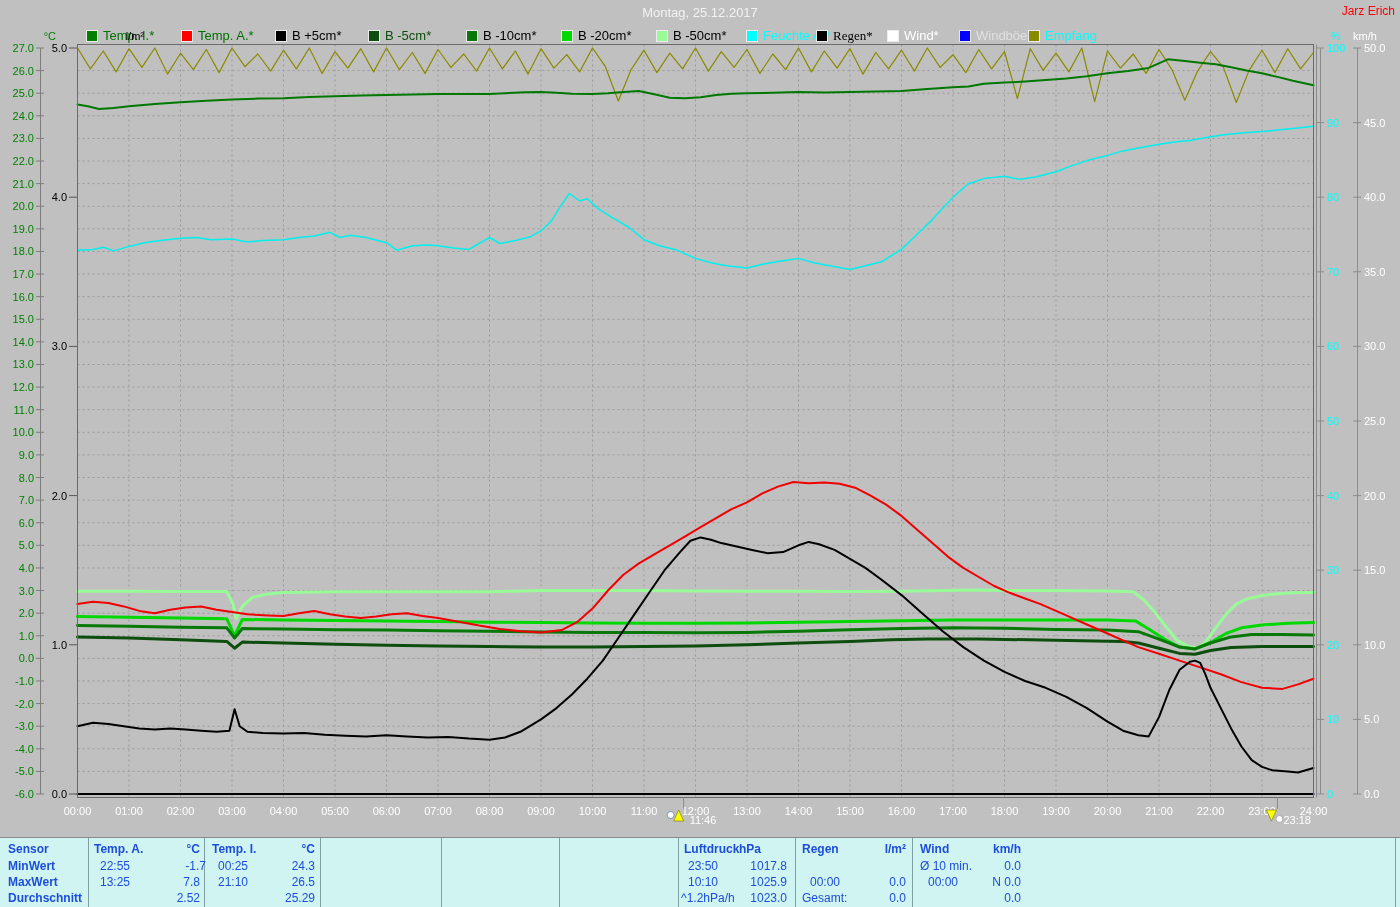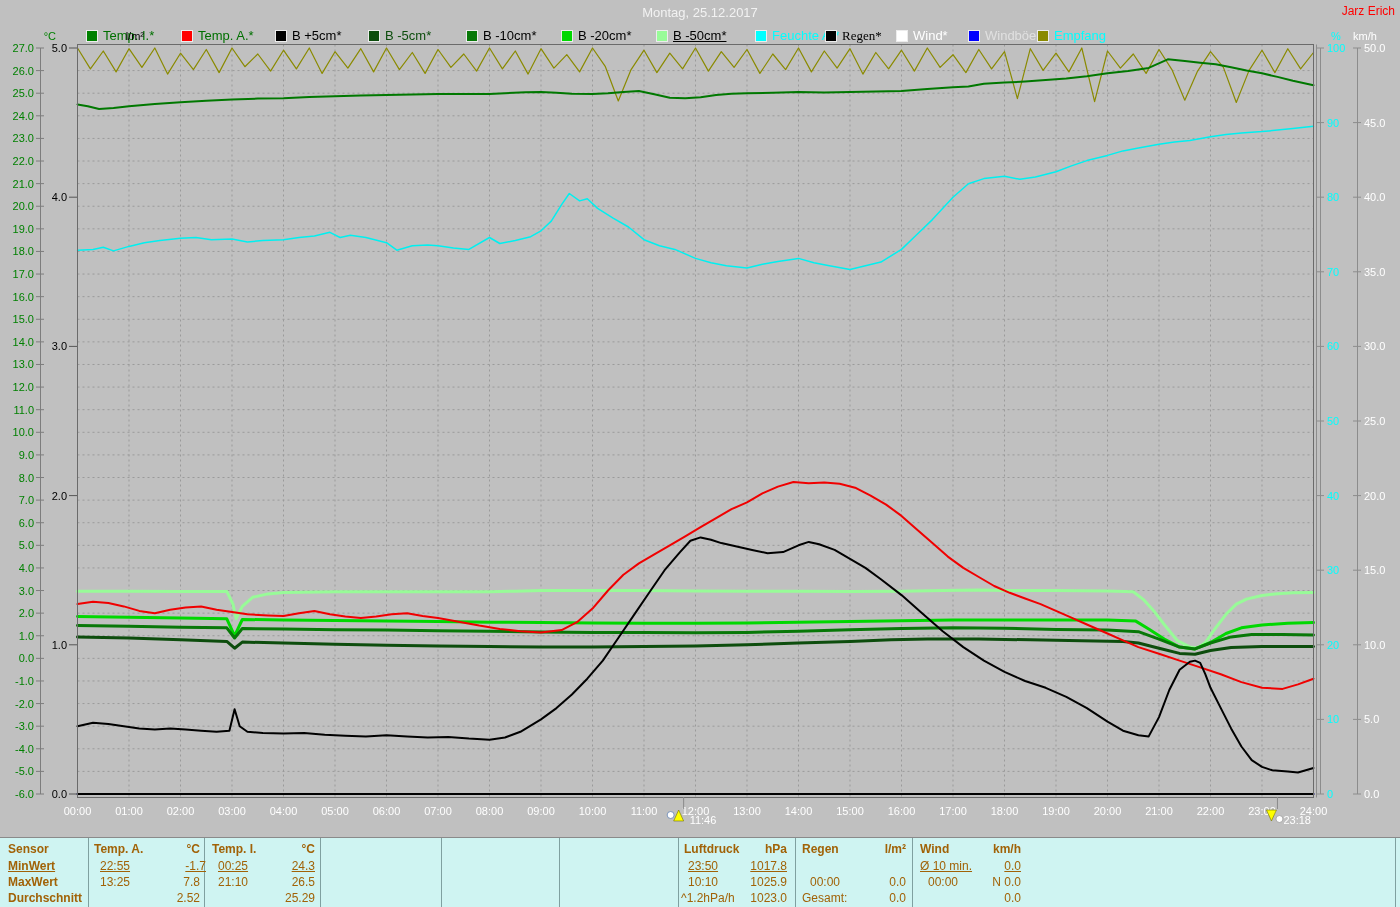--- a/index.html
+++ b/index.html
@@ -6,26 +6,26 @@
   #stage{position:relative;width:1400px;height:907px;background:#c0c0c0;overflow:hidden;
          font-family:"Liberation Sans",sans-serif;}
   #page-title{position:absolute;top:5px;left:0;width:100%;text-align:center;
               color:#f2f2f2;font-size:13px;}
   #author{position:absolute;top:4px;right:5px;color:#ff0000;font-size:12px;}
   #legend{position:absolute;left:86px;top:28px;height:15px;display:flex;align-items:center;}
   .leg-item{display:flex;align-items:center;font-size:13px;white-space:nowrap;}
   .leg-sw{width:10px;height:10px;border:1px solid #ececec;margin-right:5px;flex:0 0 auto;}
   #plot{position:absolute;left:0;top:0;}
   #stats{position:absolute;left:0;top:837px;width:1400px;height:70px;background:#cff4f2;
-         border-top:1px solid #8a8a8a;font-size:12px;color:#a16207;}
+         border-top:1px solid #8a8a8a;font-size:12px;color:#1d4ed8;}
   .tdiv{position:absolute;top:0;width:1px;height:70px;background:#7fa0a0;}
   .cell{position:absolute;white-space:nowrap;line-height:14px;}
   .b{font-weight:bold;}
   .ra{text-align:right;}
-  .r1{top:4px;} .r2{top:21px;text-decoration:underline;} .r3{top:37px;} .r4{top:53px;}
+  .r1{top:4px;} .r2{top:21px;} .r3{top:37px;} .r4{top:53px;}
 </style>
 </head>
 <body>
 
 <div id="stage">
 
   <div id="page-title">Montag, 25.12.2017</div>
   <div id="author">Jarz Erich</div>
 
   <div id="legend">
@@ -46,21 +46,21 @@
         <span style="color: rgb(13, 77, 13);">B -5cm*</span>
       </div>
       <div class="leg-item" style="width: 95px;">
         <span class="leg-sw" style="background: rgb(8, 120, 8);"></span>
         <span style="color: rgb(0, 0, 0);">B -10cm*</span>
       </div>
       <div class="leg-item" style="width: 95px;">
         <span class="leg-sw" style="background: rgb(0, 216, 0);"></span>
         <span style="color: rgb(0, 0, 0);">B -20cm*</span>
       </div>
-      <div class="leg-item" style="width: 99px; text-decoration: underline;">
+      <div class="leg-item" style="width: 90px;">
         <span class="leg-sw" style="background: rgb(152, 251, 152);"></span>
         <span style="color: rgb(0, 0, 0);">B -50cm*</span>
       </div>
       <div class="leg-item" style="width: 70px;">
         <span class="leg-sw" style="background: rgb(0, 255, 255);"></span>
         <span style="color: rgb(0, 255, 255);">Feuchte A.*</span>
       </div>
       <div class="leg-item" style="width: 71px; font-family: Liberation Serif, serif;">
         <span class="leg-sw" style="background: rgb(0, 0, 0);"></span>
         <span style="color: rgb(0, 0, 0);">Regen*</span>
@@ -342,21 +342,21 @@
 
     <div class="cell b r1" style="left:212px">Temp. I.</div>
     <div class="cell b r1 ra" style="left:265px;width:50px">°C</div>
     <div class="cell r2" style="left:218px">00:25</div>
     <div class="cell r2 ra" style="left:265px;width:50px">24.3</div>
     <div class="cell r3" style="left:218px">21:10</div>
     <div class="cell r3 ra" style="left:265px;width:50px">26.5</div>
     <div class="cell r4 ra" style="left:265px;width:50px">25.29</div>
 
     <div class="cell b r1" style="left:684px">Luftdruck</div>
-    <div class="cell b r1 ra" style="left:737px;width:50px">hPa</div>
+    <div class="cell b r1 ra" style="left:711px;width:50px">hPa</div>
     <div class="cell r2" style="left:688px">23:50</div>
     <div class="cell r2 ra" style="left:737px;width:50px">1017.8</div>
     <div class="cell r3" style="left:688px">10:10</div>
     <div class="cell r3 ra" style="left:737px;width:50px">1025.9</div>
     <div class="cell r4" style="left:681px">^1.2hPa/h</div>
     <div class="cell r4 ra" style="left:737px;width:50px">1023.0</div>
 
     <div class="cell b r1" style="left:802px">Regen</div>
     <div class="cell b r1 ra" style="left:856px;width:50px">l/m²</div>
     <div class="cell r3" style="left:810px">00:00</div>

